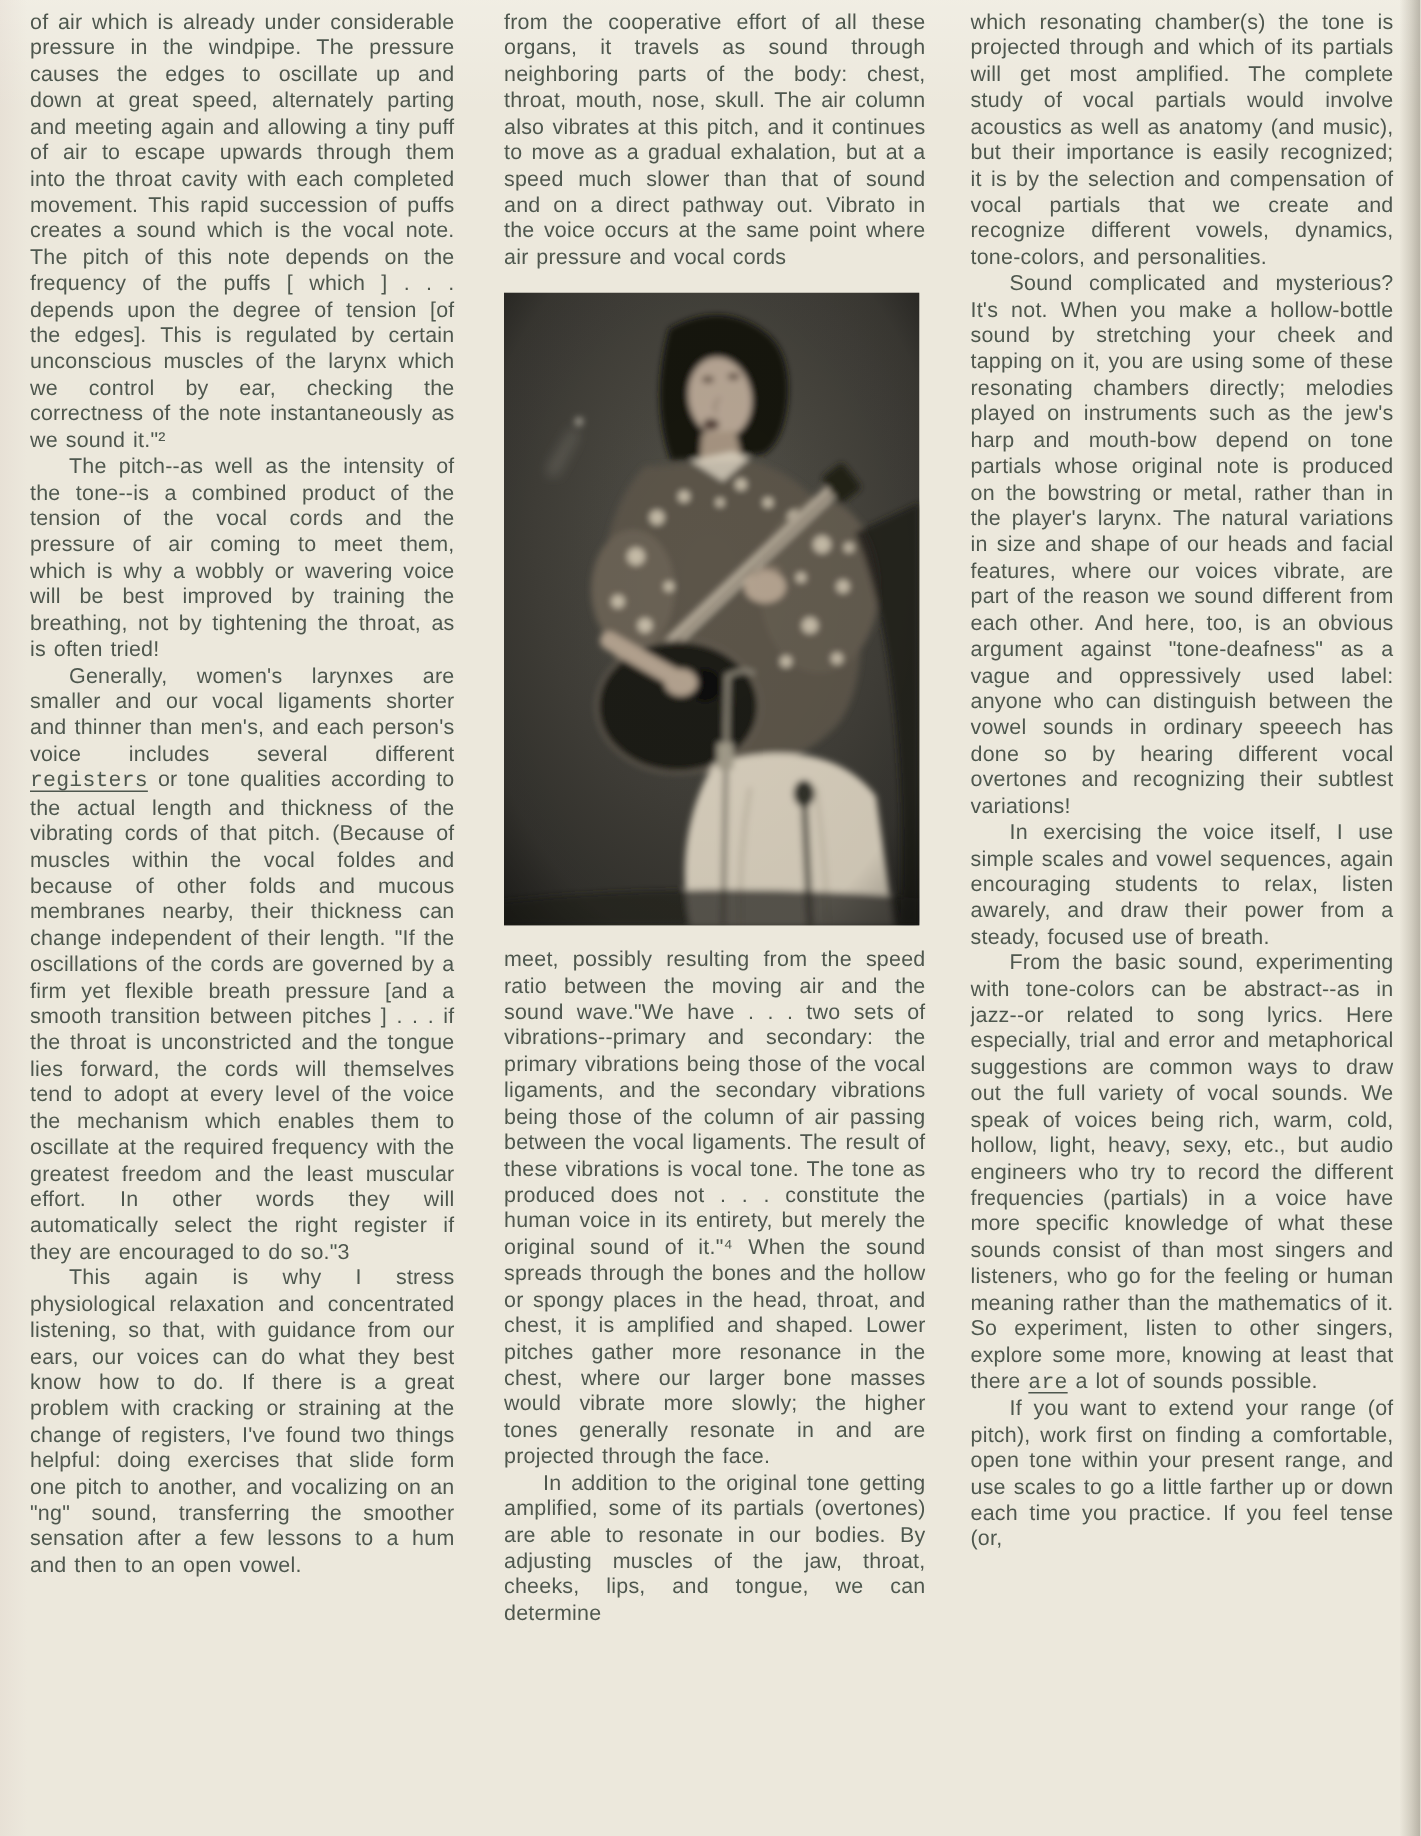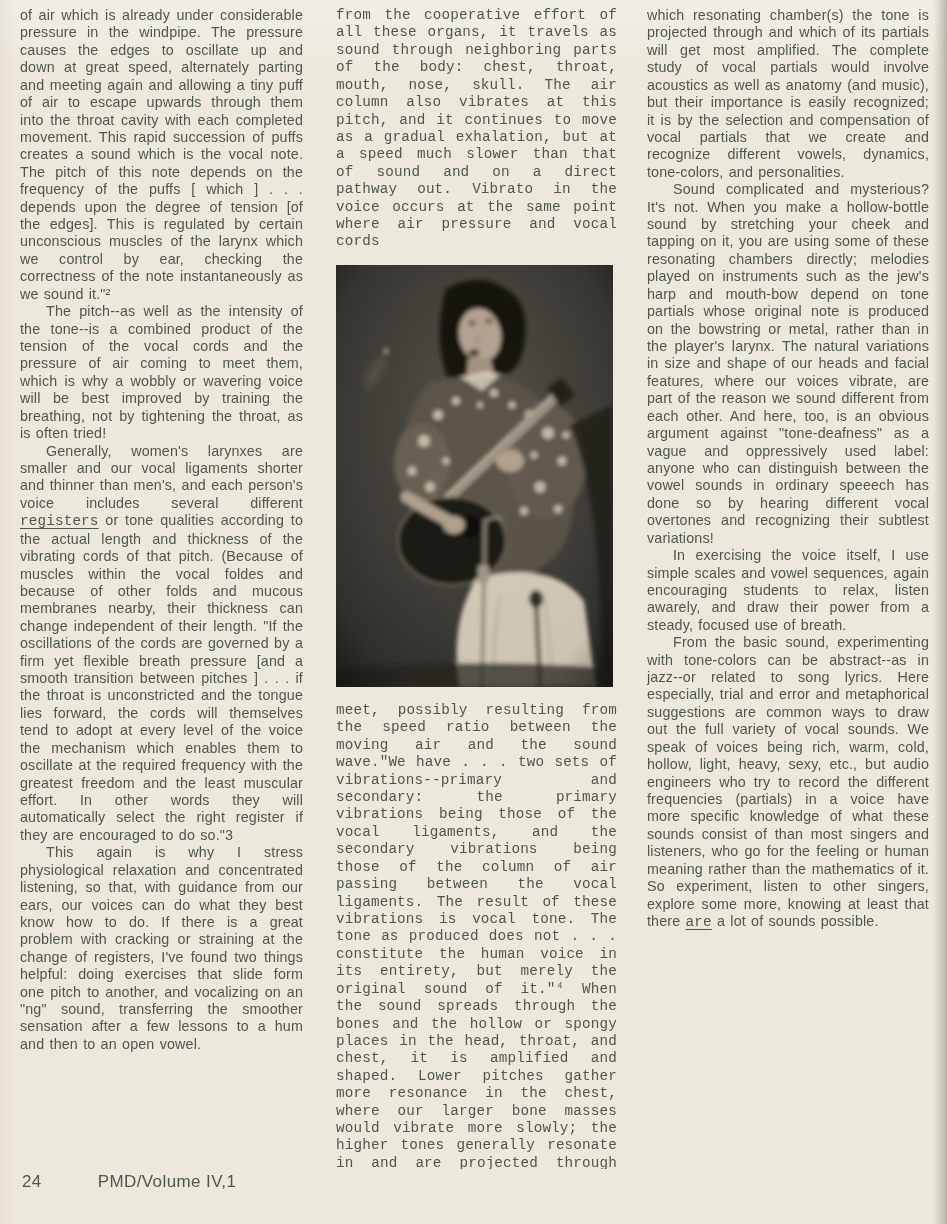--- a/index.html
+++ b/index.html
@@ -24,21 +24,21 @@
     background:linear-gradient(90deg, rgba(120,112,96,0) 0%, rgba(120,112,96,.22) 55%, rgba(95,88,74,.38) 100%);
     pointer-events:none;
   }
   .col{
     position:absolute;top:7px;height:1162px;overflow:hidden;
     text-align:justify;
     font-size:14.3px;line-height:17.42px;
     letter-spacing:.15px;word-spacing:1.1px;
   }
   .col1{left:20px;width:283px;}
-  .col2{left:336px;width:281px;font-family:Liberation Mono, monospace;}
+  .col2{left:336px;width:281px;}
   .col3{left:647px;width:282px;}
   p.para{margin:0;}
   p.indent{text-indent:26px;}
   .u{text-decoration:underline;text-underline-offset:3px;font-family:Liberation Mono, monospace;}
   figure.photo{
     margin:14px 0 15px -2px;position:relative;width:279px;height:422px;
   }
   figure.photo svg{display:block;width:279px;height:422px;}
   .photo-caption{
     position:absolute;right:-21px;bottom:2px;
@@ -170,21 +170,18 @@
 
     <p class="para">meet, possibly resulting from the speed ratio between the moving air and the sound wave."We have . . . two sets of vibrations--primary and secondary: the primary vibrations being those of the vocal ligaments, and the secondary vibrations being those of the column of air passing between the vocal ligaments. The result of these vibrations is vocal tone. The tone as produced does not . . . constitute the human voice in its entirety, but merely the original sound of it."⁴ When the sound spreads through the bones and the hollow or spongy places in the head, throat, and chest, it is amplified and shaped. Lower pitches gather more resonance in the chest, where our larger bone masses would vibrate more slowly; the higher tones generally resonate in and are projected through the face.</p>
     <p class="para indent">In addition to the original tone getting amplified, some of its partials (overtones) are able to resonate in our bodies. By adjusting muscles of the jaw, throat, cheeks, lips, and tongue, we can determine</p>
   </div>
 
   <div class="col col3">
     <p class="para">which resonating chamber(s) the tone is projected through and which of its partials will get most amplified. The complete study of vocal partials would involve acoustics as well as anatomy (and music), but their importance is easily recognized; it is by the selection and compensation of vocal partials that we create and recognize different vowels, dynamics, tone-colors, and personalities.</p>
     <p class="para indent">Sound complicated and mysterious? It's not. When you make a hollow-bottle sound by stretching your cheek and tapping on it, you are using some of these resonating chambers directly; melodies played on instruments such as the jew's harp and mouth-bow depend on tone partials whose original note is produced on the bowstring or metal, rather than in the player's larynx. The natural variations in size and shape of our heads and facial features, where our voices vibrate, are part of the reason we sound different from each other. And here, too, is an obvious argument against "tone-deafness" as a vague and oppressively used label: anyone who can distinguish between the vowel sounds in ordinary speeech has done so by hearing different vocal overtones and recognizing their subtlest variations!</p>
     <p class="para indent">In exercising the voice itself, I use simple scales and vowel sequences, again encouraging students to relax, listen awarely, and draw their power from a steady, focused use of breath.</p>
     <p class="para indent"><span>From the basic sound, experimenting with tone-colors can be abstract--as in jazz--or related to song lyrics. Here especially, trial and error and metaphorical suggestions are common ways to draw out the full variety of vocal sounds. We speak of voices being rich, warm, cold, hollow, light, heavy, sexy, etc., but audio engineers who try to record the different frequencies (partials) in a voice have more specific knowledge of what these sounds consist of than most singers and listeners, who go for the feeling or human meaning rather than the mathematics of it. So experiment, listen to other singers, explore some more, knowing at least that there </span><span class="u">are</span><span> a lot of sounds possible.</span></p>
+    <p class="para indent">If you want to extend your range (of pitch), work first on finding a comfortable, open tone within your present range, and use scales to go a little farther up or down each time you practice. If you feel tense (or,</p>
   </div>
 
-  <div class="footer">
-    <span>24</span>
-    <span class="journal">PMD/Volume IV,1</span>
-  </div>
 
   <div class="page-edge"></div>
 </div>
 
 </body></html>

